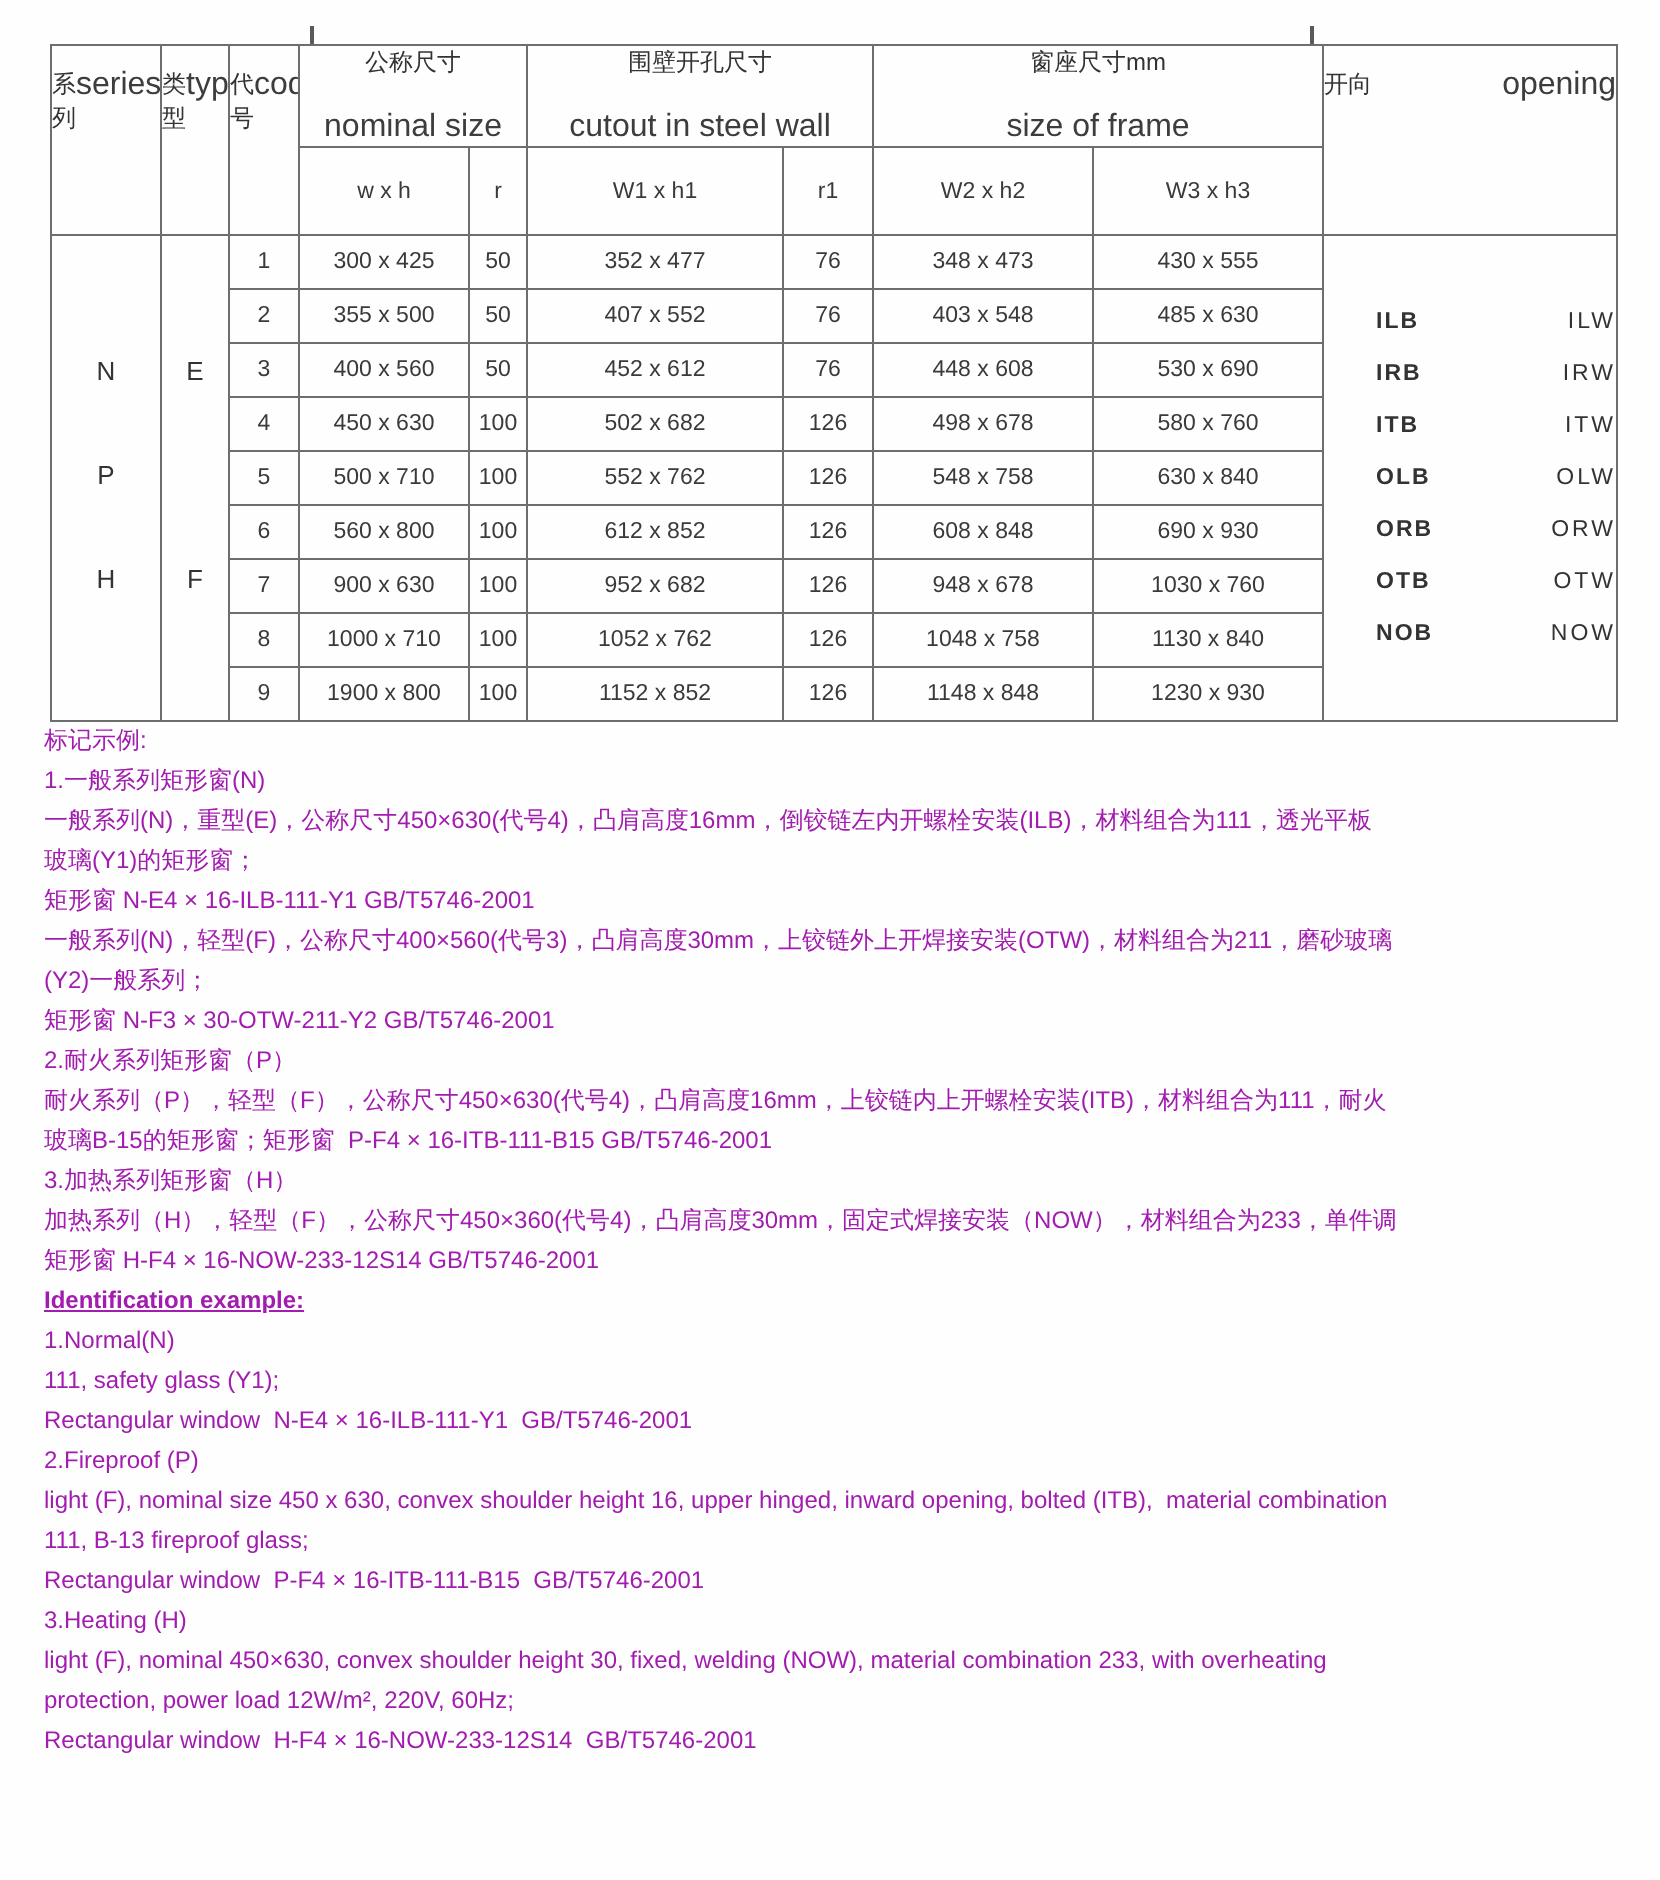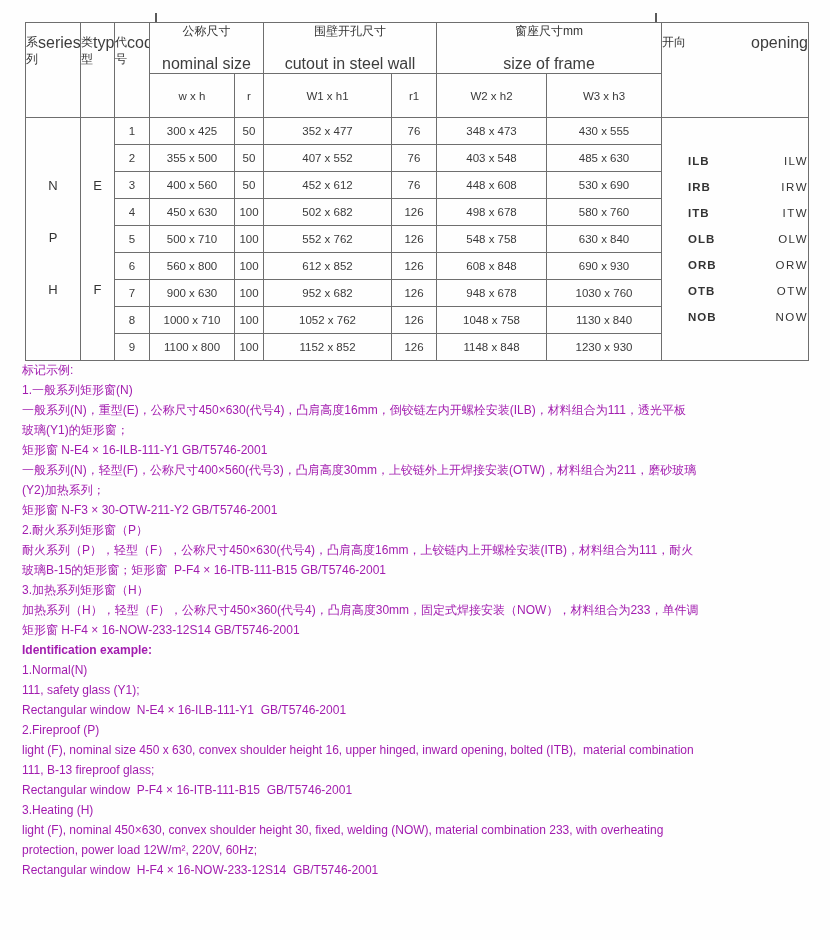--- a/index.html
+++ b/index.html
@@ -41,21 +41,21 @@
   }
   .op-pairs{position:absolute; left:0; right:0; top:26px;}
   .op-row{height:26px; display:flex; align-items:center; padding-left:26px; box-sizing:border-box;}
   .op-row .b{width:66px; text-align:left; letter-spacing:1px; font-size:11.5px; color:#333;font-weight:bold;}
   .op-row .w{text-align:left; letter-spacing:1.5px; font-size:11.5px; color:#333;margin-left:33px;}
 
   .notes{position:absolute; left:22px; top:360px; width:792px;}
   .note-line{
     font-size:12px; line-height:20px; color:#a21caf; white-space:pre;
   }
-  .note-line.bold{font-weight:bold;}
+  .note-line.bold{font-weight:bold;text-decoration:underline;}
 </style>
 </head>
 <body>
 
 <div class="page">
   <div class="scan-tick tick-a"></div>
   <div class="scan-tick tick-b"></div>
 
   <table class="spec">
     <colgroup>
@@ -239,38 +239,38 @@
           <td>8</td>
           <td>1000 x 710</td>
           <td>100</td>
           <td>1052 x 762</td>
           <td>126</td>
           <td>1048 x 758</td>
           <td>1130 x 840</td>
         </tr>
         <tr>
           <td>9</td>
-          <td>1100 x 800</td>
+          <td>1900 x 800</td>
           <td>100</td>
           <td>1152 x 852</td>
           <td>126</td>
           <td>1148 x 848</td>
           <td>1230 x 930</td>
         </tr>
       </tbody>
   </table>
 
   <div class="notes" id="notes">
       <div class="note-line">标记示例:</div>
       <div class="note-line">1.一般系列矩形窗(N)</div>
       <div class="note-line">一般系列(N)，重型(E)，公称尺寸450×630(代号4)，凸肩高度16mm，倒铰链左内开螺栓安装(ILB)，材料组合为111，透光平板</div>
       <div class="note-line">玻璃(Y1)的矩形窗；</div>
       <div class="note-line">矩形窗 N-E4 × 16-ILB-111-Y1 GB/T5746-2001</div>
       <div class="note-line">一般系列(N)，轻型(F)，公称尺寸400×560(代号3)，凸肩高度30mm，上铰链外上开焊接安装(OTW)，材料组合为211，磨砂玻璃</div>
-      <div class="note-line">(Y2)加热系列；</div>
+      <div class="note-line">(Y2)一般系列；</div>
       <div class="note-line">矩形窗 N-F3 × 30-OTW-211-Y2 GB/T5746-2001</div>
       <div class="note-line">2.耐火系列矩形窗（P）</div>
       <div class="note-line">耐火系列（P），轻型（F），公称尺寸450×630(代号4)，凸肩高度16mm，上铰链内上开螺栓安装(ITB)，材料组合为111，耐火</div>
       <div class="note-line">玻璃B-15的矩形窗；矩形窗  P-F4 × 16-ITB-111-B15 GB/T5746-2001</div>
       <div class="note-line">3.加热系列矩形窗（H）</div>
       <div class="note-line">加热系列（H），轻型（F），公称尺寸450×360(代号4)，凸肩高度30mm，固定式焊接安装（NOW），材料组合为233，单件调</div>
       <div class="note-line">矩形窗 H-F4 × 16-NOW-233-12S14 GB/T5746-2001</div>
       <div class="note-line bold">Identification example:</div>
       <div class="note-line">1.Normal(N)</div>
       <div class="note-line">111, safety glass (Y1);</div>

